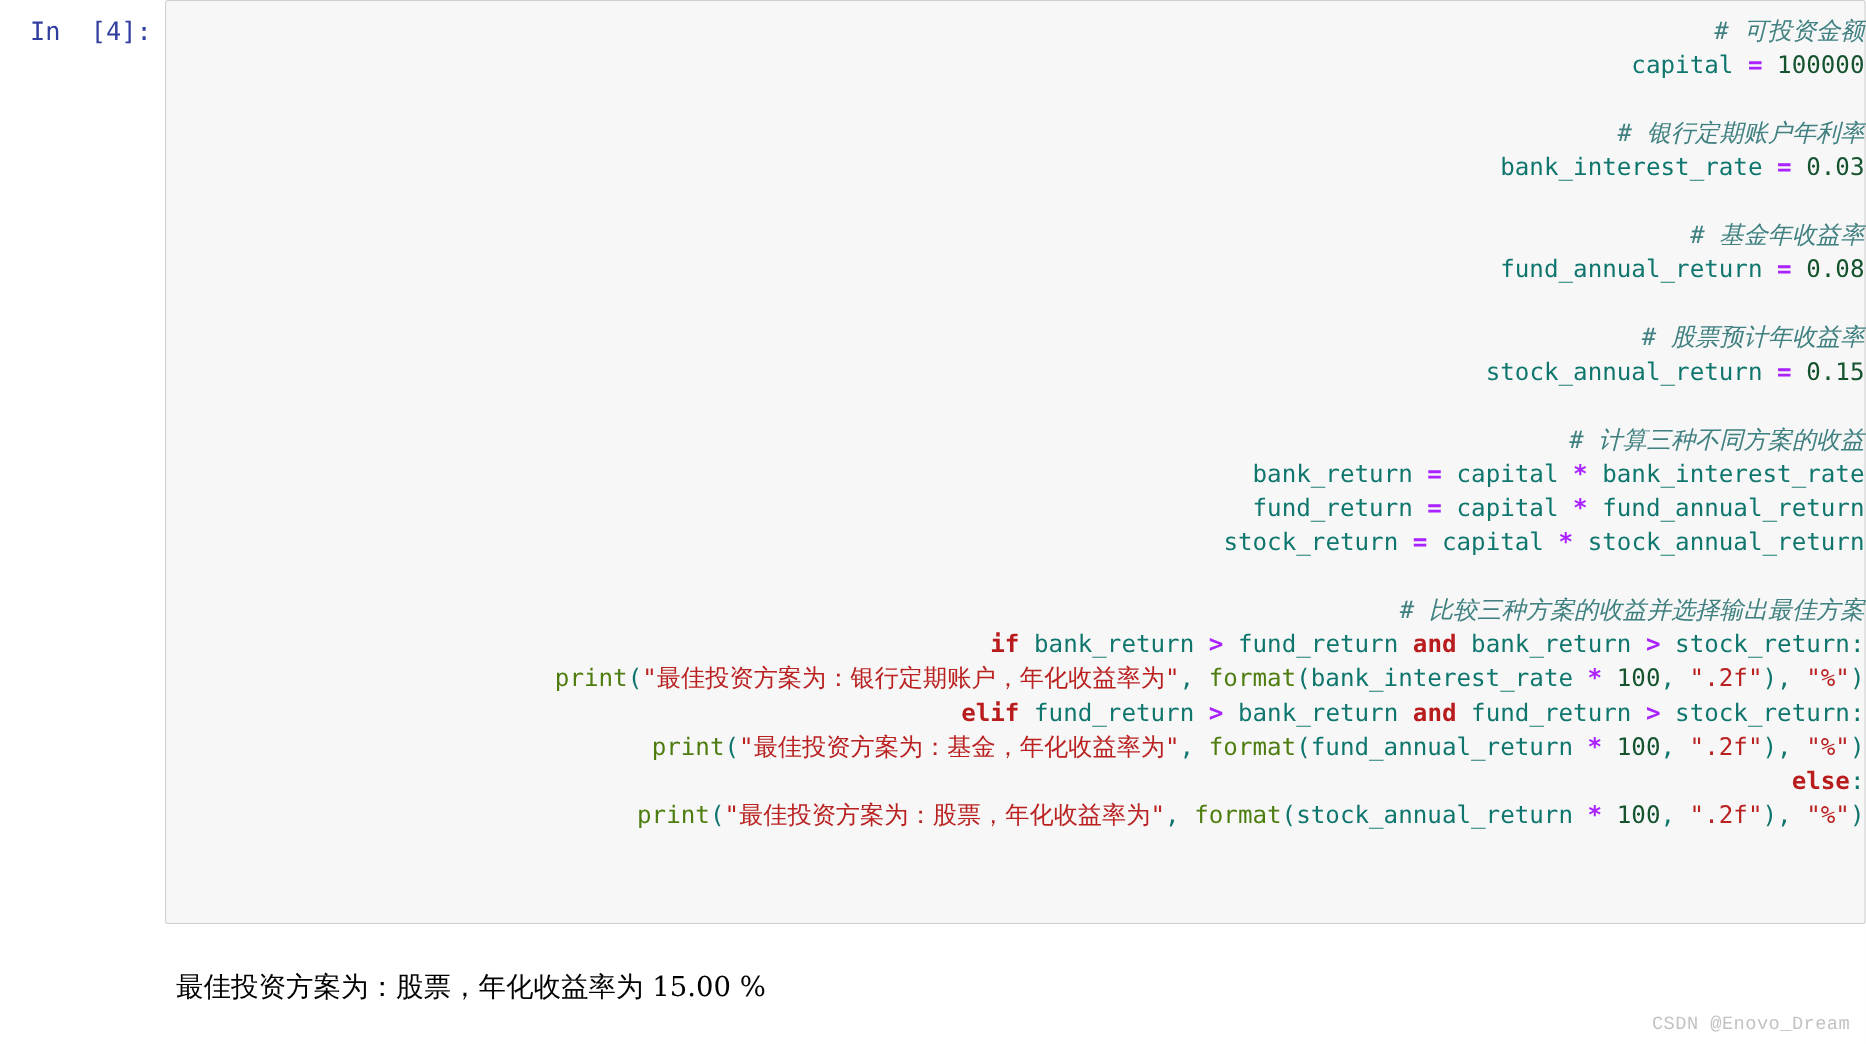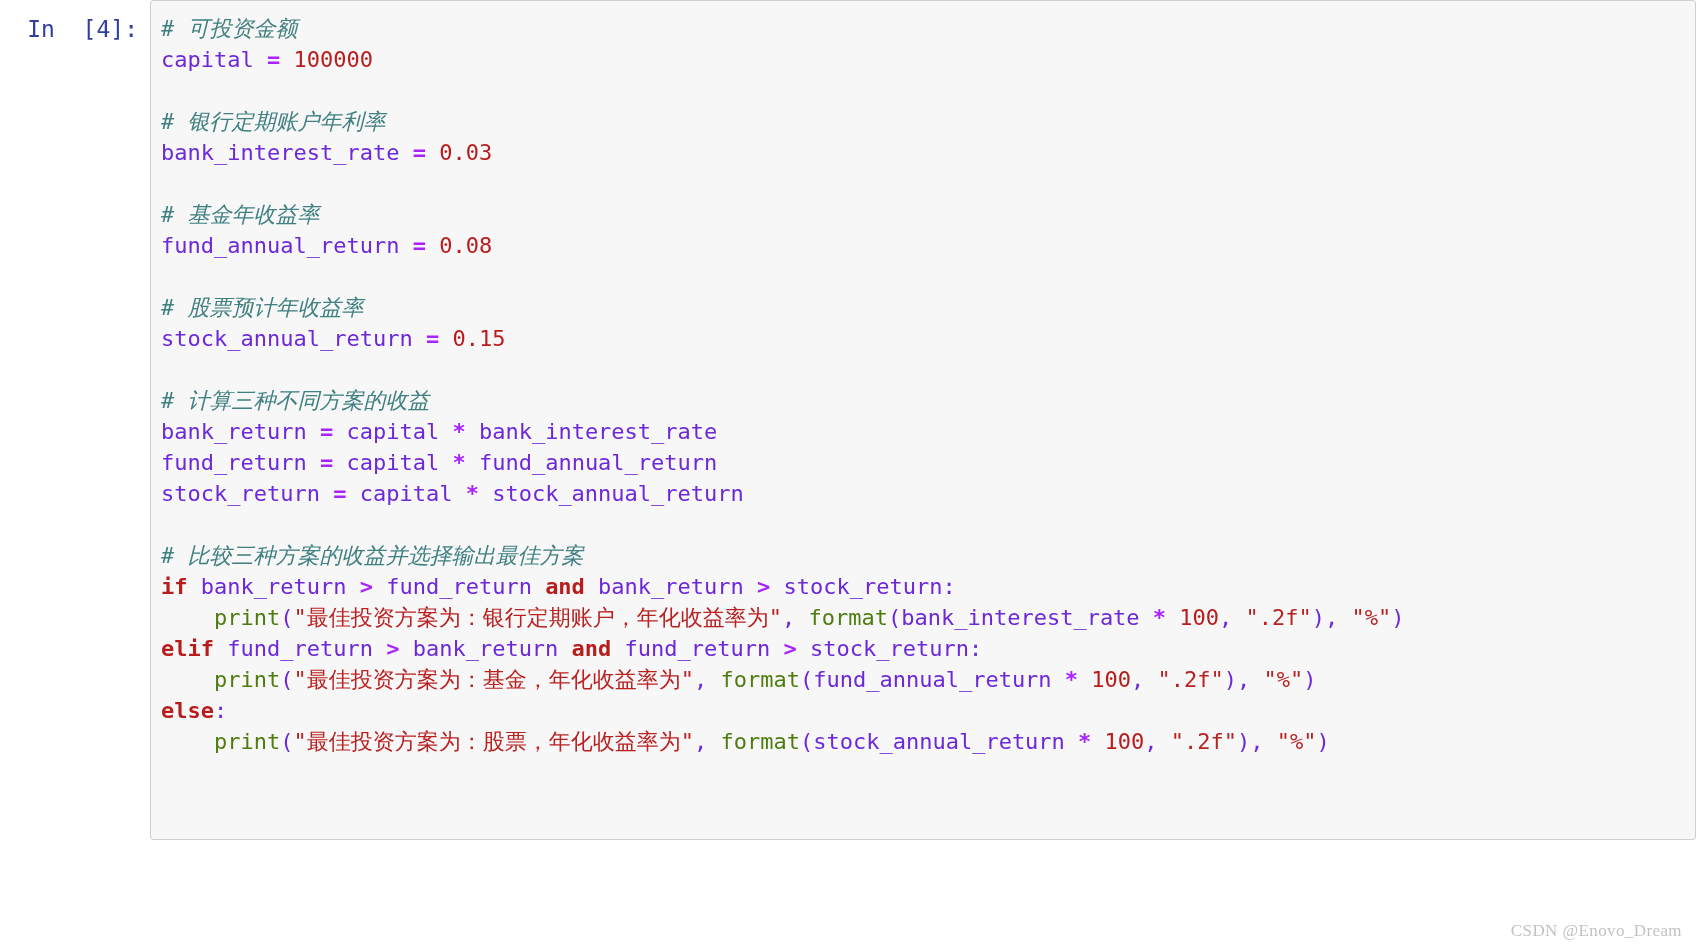--- a/index.html
+++ b/index.html
@@ -57,37 +57,38 @@
     min-height: 840px;
   }
 
   .code {
     font-family: "DejaVu Sans Mono", "Liberation Mono", monospace;
     font-size: 22px;
     line-height: 31px;
     color: #000000;
     white-space: pre;
     margin: 0;
+    text-align: right;
   }
 
   .code .ln {
     display: block;
     height: 31px;
     white-space: pre;
   }
   .code .ln.blank { height: 31px; }
 
   
   .c  { color: #408080; font-style: italic; }      
   .kw { color: #b91c1c; font-weight: bold; }        
   .nb { color: #4d7c0f; }                           
   .no { color: #AA22FF; font-weight: bold; }        
-  .mi { color: #b91c1c; }                           
+  .mi { color: #14532d; }                           
   .st { color: #BA2121; }                           
-  .pl { color: #6d28d9; }                           
+  .pl { color: #0f766e; }                           
 
   
   .output-row {
     position: absolute;
     left: 0;
     top: 880px;
     width: 1696px;
     display: flex;
     align-items: flex-start;
   }
@@ -103,35 +104,39 @@
     color: #000000;
     padding-left: 10px;
     white-space: pre;
   }
 
   
   .watermark {
     position: absolute;
     right: 14px;
     bottom: 8px;
-    font-family: Liberation Serif, serif;
+    font-family: Liberation Mono, monospace;
     font-size: 17px;
     color: #c2c2c2;
     letter-spacing: 0.4px;
     white-space: pre;
   }
 </style>
 </head>
 <body>
 
 <div class="notebook">
 
   <div class="cell">
     <div class="prompt">In  [4]:</div>
     <div class="input-area">
       <pre class="code" id="code-block"><span class="ln"><span class="c"># 可投资金额</span></span><span class="ln"><span class="pl">capital </span><span class="no">=</span><span class="pl"> </span><span class="mi">100000</span></span><span class="ln blank">​</span><span class="ln"><span class="c"># 银行定期账户年利率</span></span><span class="ln"><span class="pl">bank_interest_rate </span><span class="no">=</span><span class="pl"> </span><span class="mi">0.03</span></span><span class="ln blank">​</span><span class="ln"><span class="c"># 基金年收益率</span></span><span class="ln"><span class="pl">fund_annual_return </span><span class="no">=</span><span class="pl"> </span><span class="mi">0.08</span></span><span class="ln blank">​</span><span class="ln"><span class="c"># 股票预计年收益率</span></span><span class="ln"><span class="pl">stock_annual_return </span><span class="no">=</span><span class="pl"> </span><span class="mi">0.15</span></span><span class="ln blank">​</span><span class="ln"><span class="c"># 计算三种不同方案的收益</span></span><span class="ln"><span class="pl">bank_return </span><span class="no">=</span><span class="pl"> capital </span><span class="no">*</span><span class="pl"> bank_interest_rate</span></span><span class="ln"><span class="pl">fund_return </span><span class="no">=</span><span class="pl"> capital </span><span class="no">*</span><span class="pl"> fund_annual_return</span></span><span class="ln"><span class="pl">stock_return </span><span class="no">=</span><span class="pl"> capital </span><span class="no">*</span><span class="pl"> stock_annual_return</span></span><span class="ln blank">​</span><span class="ln"><span class="c"># 比较三种方案的收益并选择输出最佳方案</span></span><span class="ln"><span class="kw">if</span><span class="pl"> bank_return </span><span class="no">&gt;</span><span class="pl"> fund_return </span><span class="kw">and</span><span class="pl"> bank_return </span><span class="no">&gt;</span><span class="pl"> stock_return:</span></span><span class="ln"><span class="pl">    </span><span class="nb">print</span><span class="pl">(</span><span class="st">"最佳投资方案为：银行定期账户，年化收益率为"</span><span class="pl">, </span><span class="nb">format</span><span class="pl">(bank_interest_rate </span><span class="no">*</span><span class="pl"> </span><span class="mi">100</span><span class="pl">, </span><span class="st">".2f"</span><span class="pl">), </span><span class="st">"%"</span><span class="pl">)</span></span><span class="ln"><span class="kw">elif</span><span class="pl"> fund_return </span><span class="no">&gt;</span><span class="pl"> bank_return </span><span class="kw">and</span><span class="pl"> fund_return </span><span class="no">&gt;</span><span class="pl"> stock_return:</span></span><span class="ln"><span class="pl">    </span><span class="nb">print</span><span class="pl">(</span><span class="st">"最佳投资方案为：基金，年化收益率为"</span><span class="pl">, </span><span class="nb">format</span><span class="pl">(fund_annual_return </span><span class="no">*</span><span class="pl"> </span><span class="mi">100</span><span class="pl">, </span><span class="st">".2f"</span><span class="pl">), </span><span class="st">"%"</span><span class="pl">)</span></span><span class="ln"><span class="kw">else</span><span class="pl">:</span></span><span class="ln"><span class="pl">    </span><span class="nb">print</span><span class="pl">(</span><span class="st">"最佳投资方案为：股票，年化收益率为"</span><span class="pl">, </span><span class="nb">format</span><span class="pl">(stock_annual_return </span><span class="no">*</span><span class="pl"> </span><span class="mi">100</span><span class="pl">, </span><span class="st">".2f"</span><span class="pl">), </span><span class="st">"%"</span><span class="pl">)</span></span></pre>
     </div>
   </div>
 
+  <div class="output-row">
+    <div class="output-prompt"></div>
+    <div class="output-text">最佳投资方案为：股票，年化收益率为 15.00 %</div>
+  </div>
 
   <div class="watermark">CSDN @Enovo_Dream</div>
 
 </div>
 
 </body></html>

